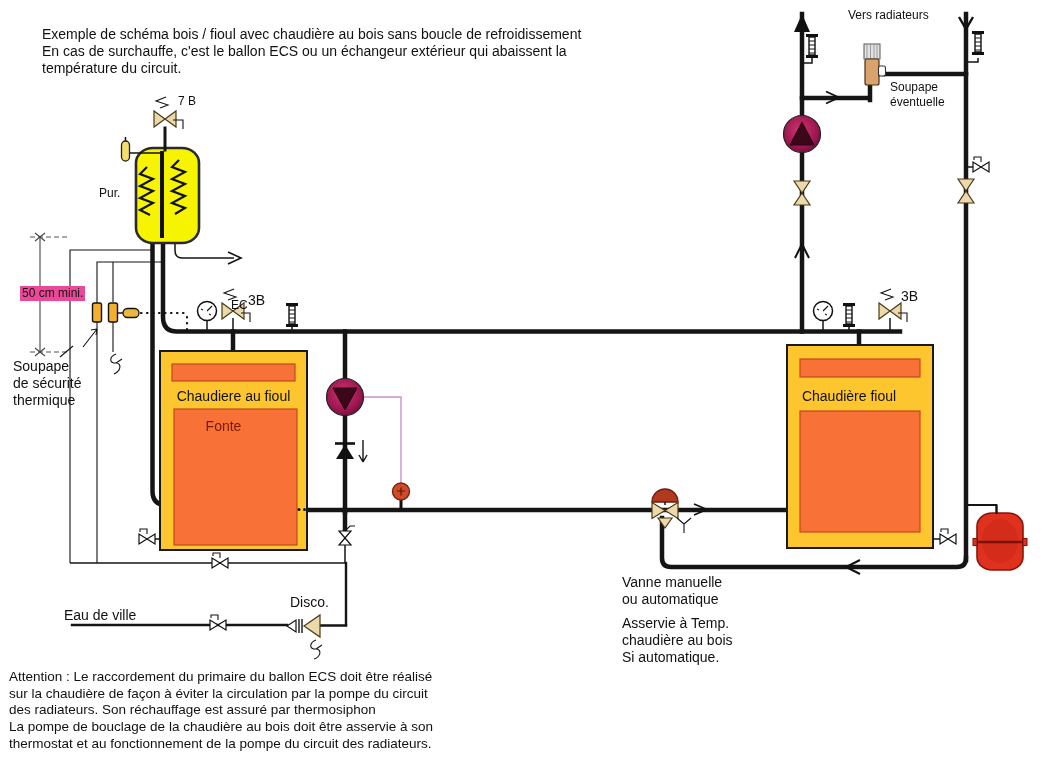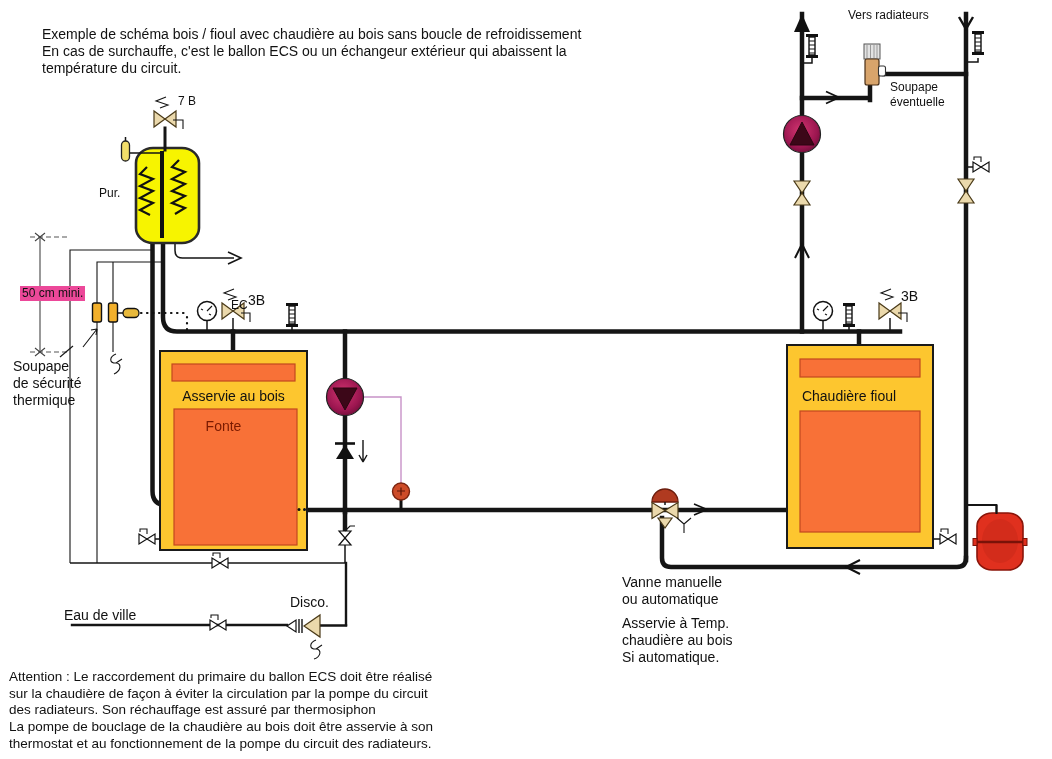--- a/index.html
+++ b/index.html
@@ -313,21 +313,21 @@
 <div class="lbl sm" style="left:848px;top:8px;">Vers radiateurs</div>
 <div class="lbl sm" style="left:890px;top:80px;">Soupape
 éventuelle</div>
 <div class="lbl sm" style="left:99px;top:158px;margin-top:28px;">Pur.</div>
 <div class="lbl sm" style="left:178px;top:94px;">7 B</div>
 <div class="lbl sm" style="left:231px;top:250px;margin-top:48px;">EC</div>
 <div class="lbl sm whitebg" style="left:20px;top:286px;">50 cm mini.</div>
 <div class="lbl" style="left:13px;top:358px;">Soupape
 de sécurité
 thermique</div>
-<div class="lbl ctr" style="left:160px;top:388px;width:147px;">Asservie au bois</div>
+<div class="lbl ctr" style="left:160px;top:388px;width:147px;">Chaudiere au fioul</div>
 <div class="lbl ctr fonte" style="left:174px;top:418px;width:99px;">Fonte</div>
 <div class="lbl ctr" style="left:787px;top:388px;width:124px;">Chaudière fioul</div>
 <div class="lbl" style="left:248px;top:292px;">3B</div>
 <div class="lbl" style="left:901px;top:288px;">3B</div>
 <div class="lbl" style="left:622px;top:574px;">Vanne manuelle
 ou automatique</div>
 <div class="lbl" style="left:622px;top:615px;">Asservie à Temp.
 chaudière au bois
  Si automatique.</div>
 <div class="lbl" style="left:64px;top:607px;">Eau de ville</div>

